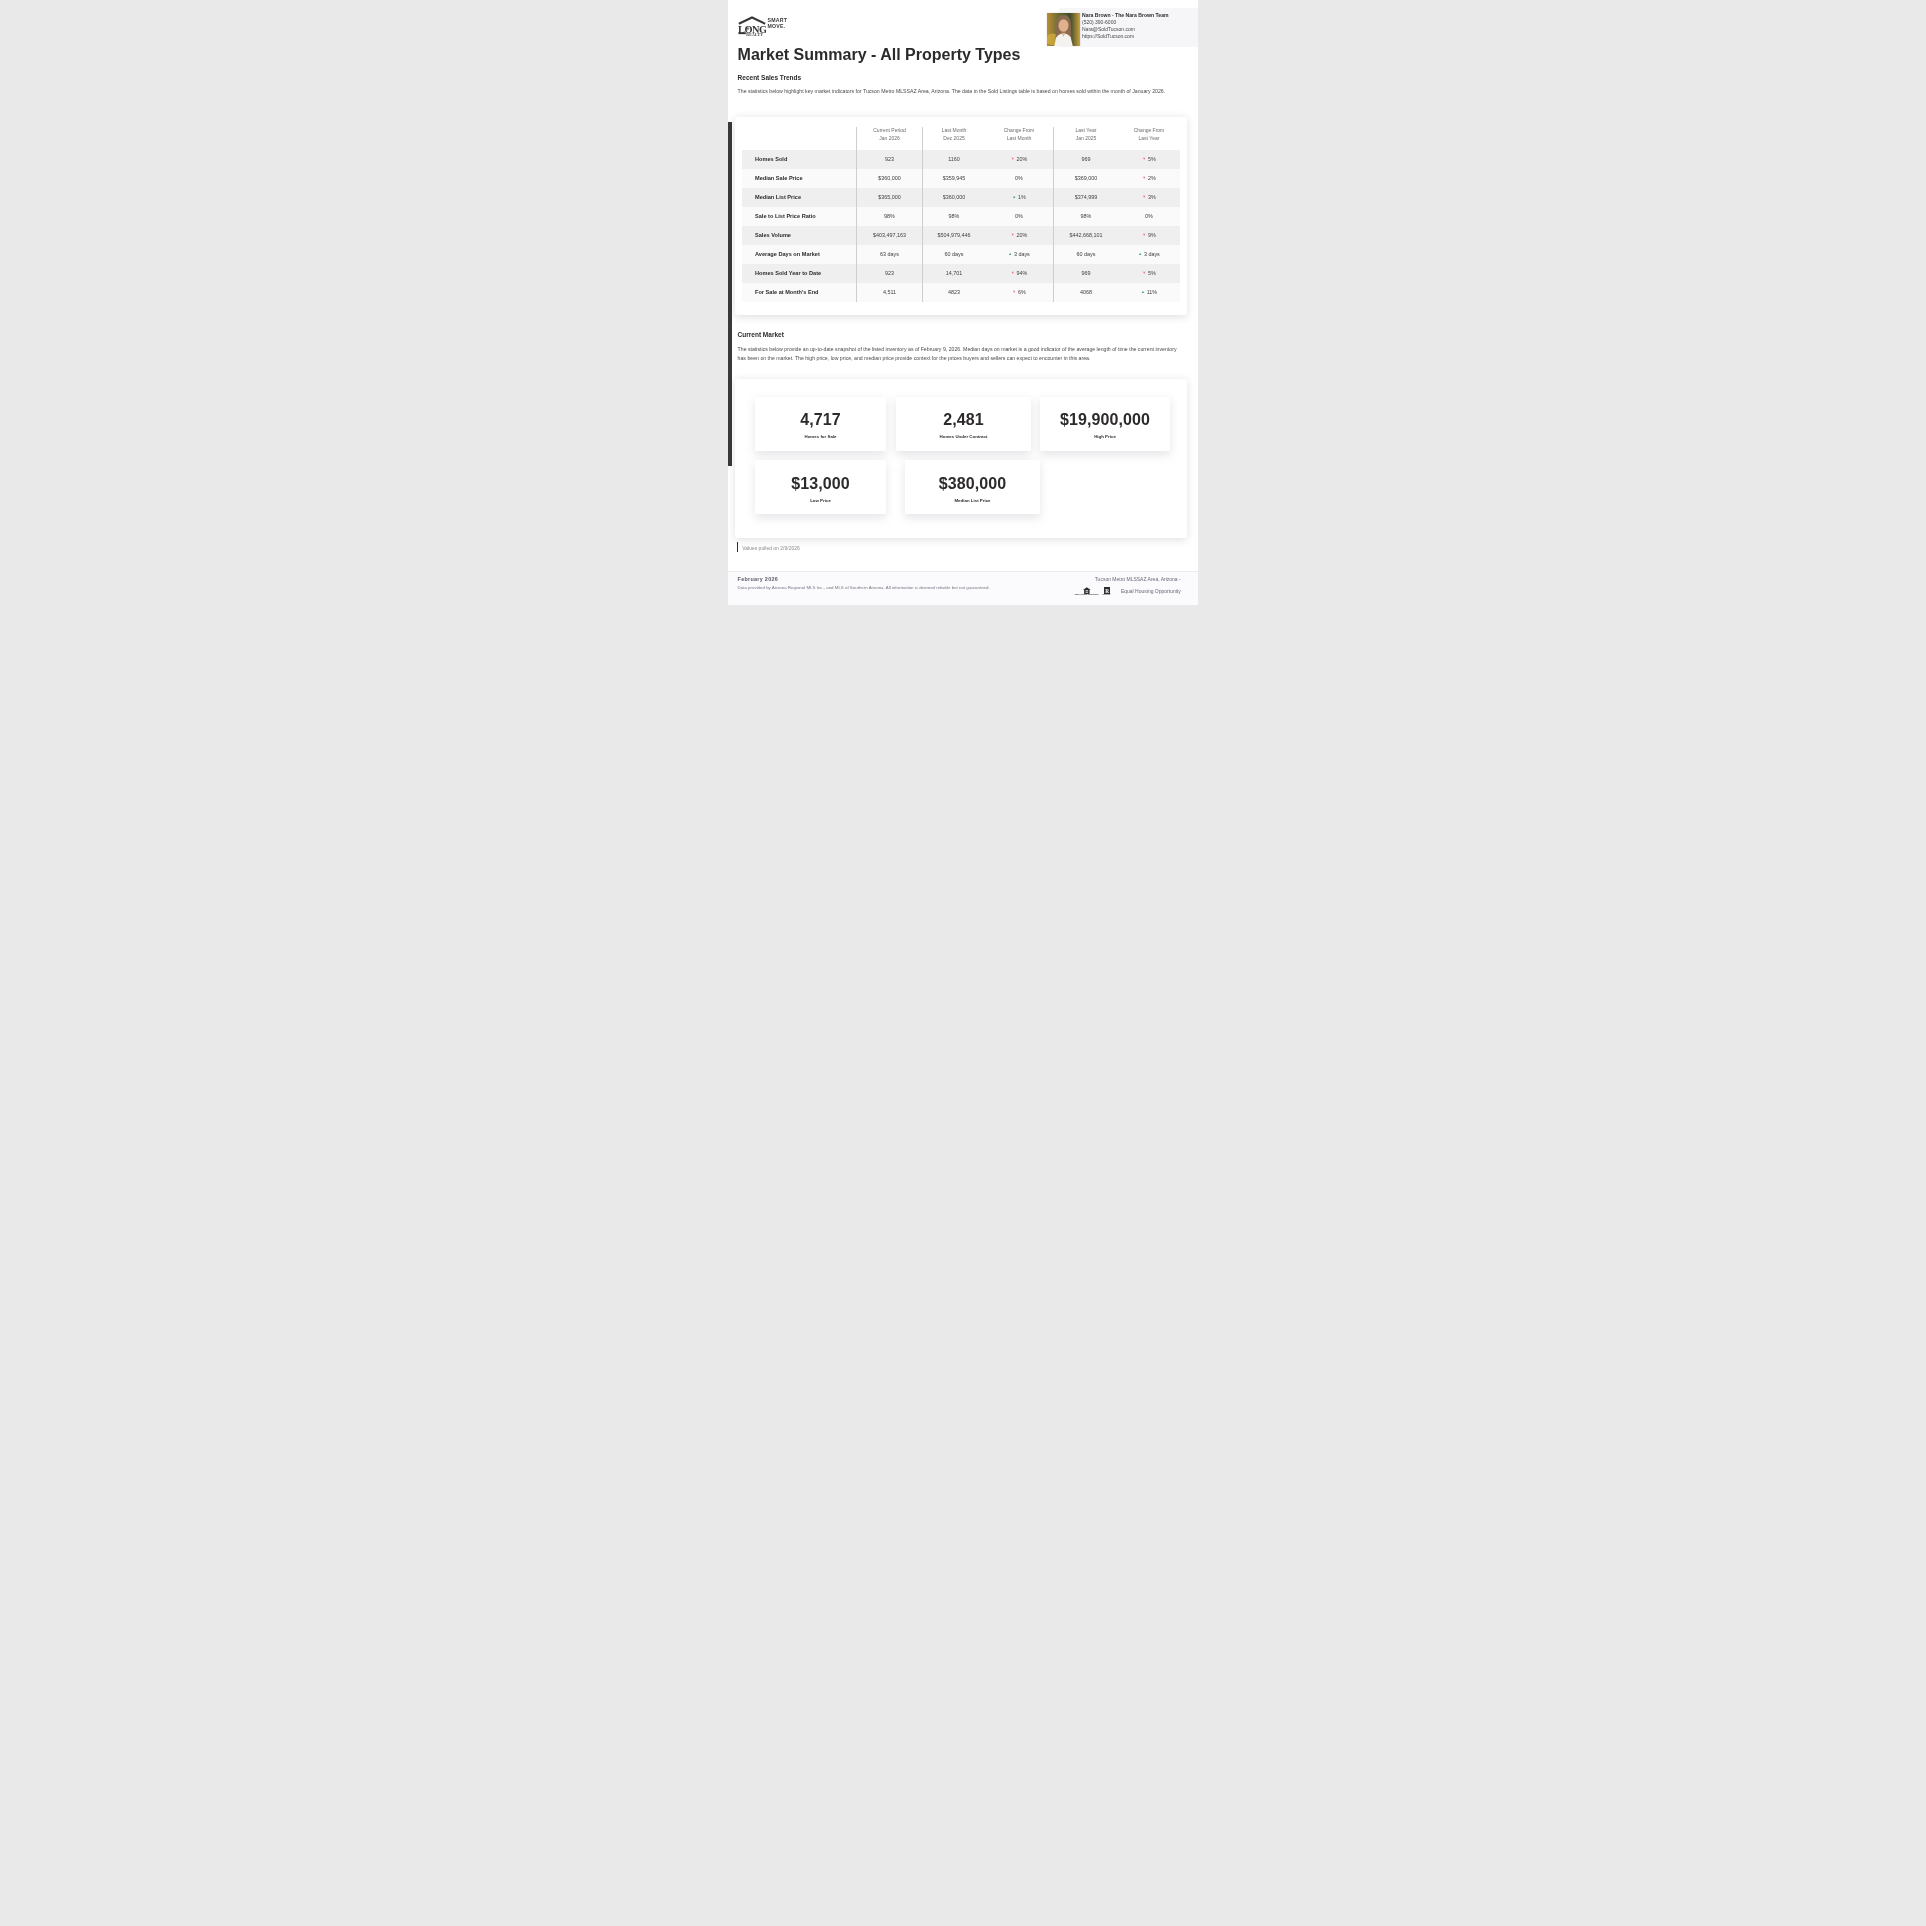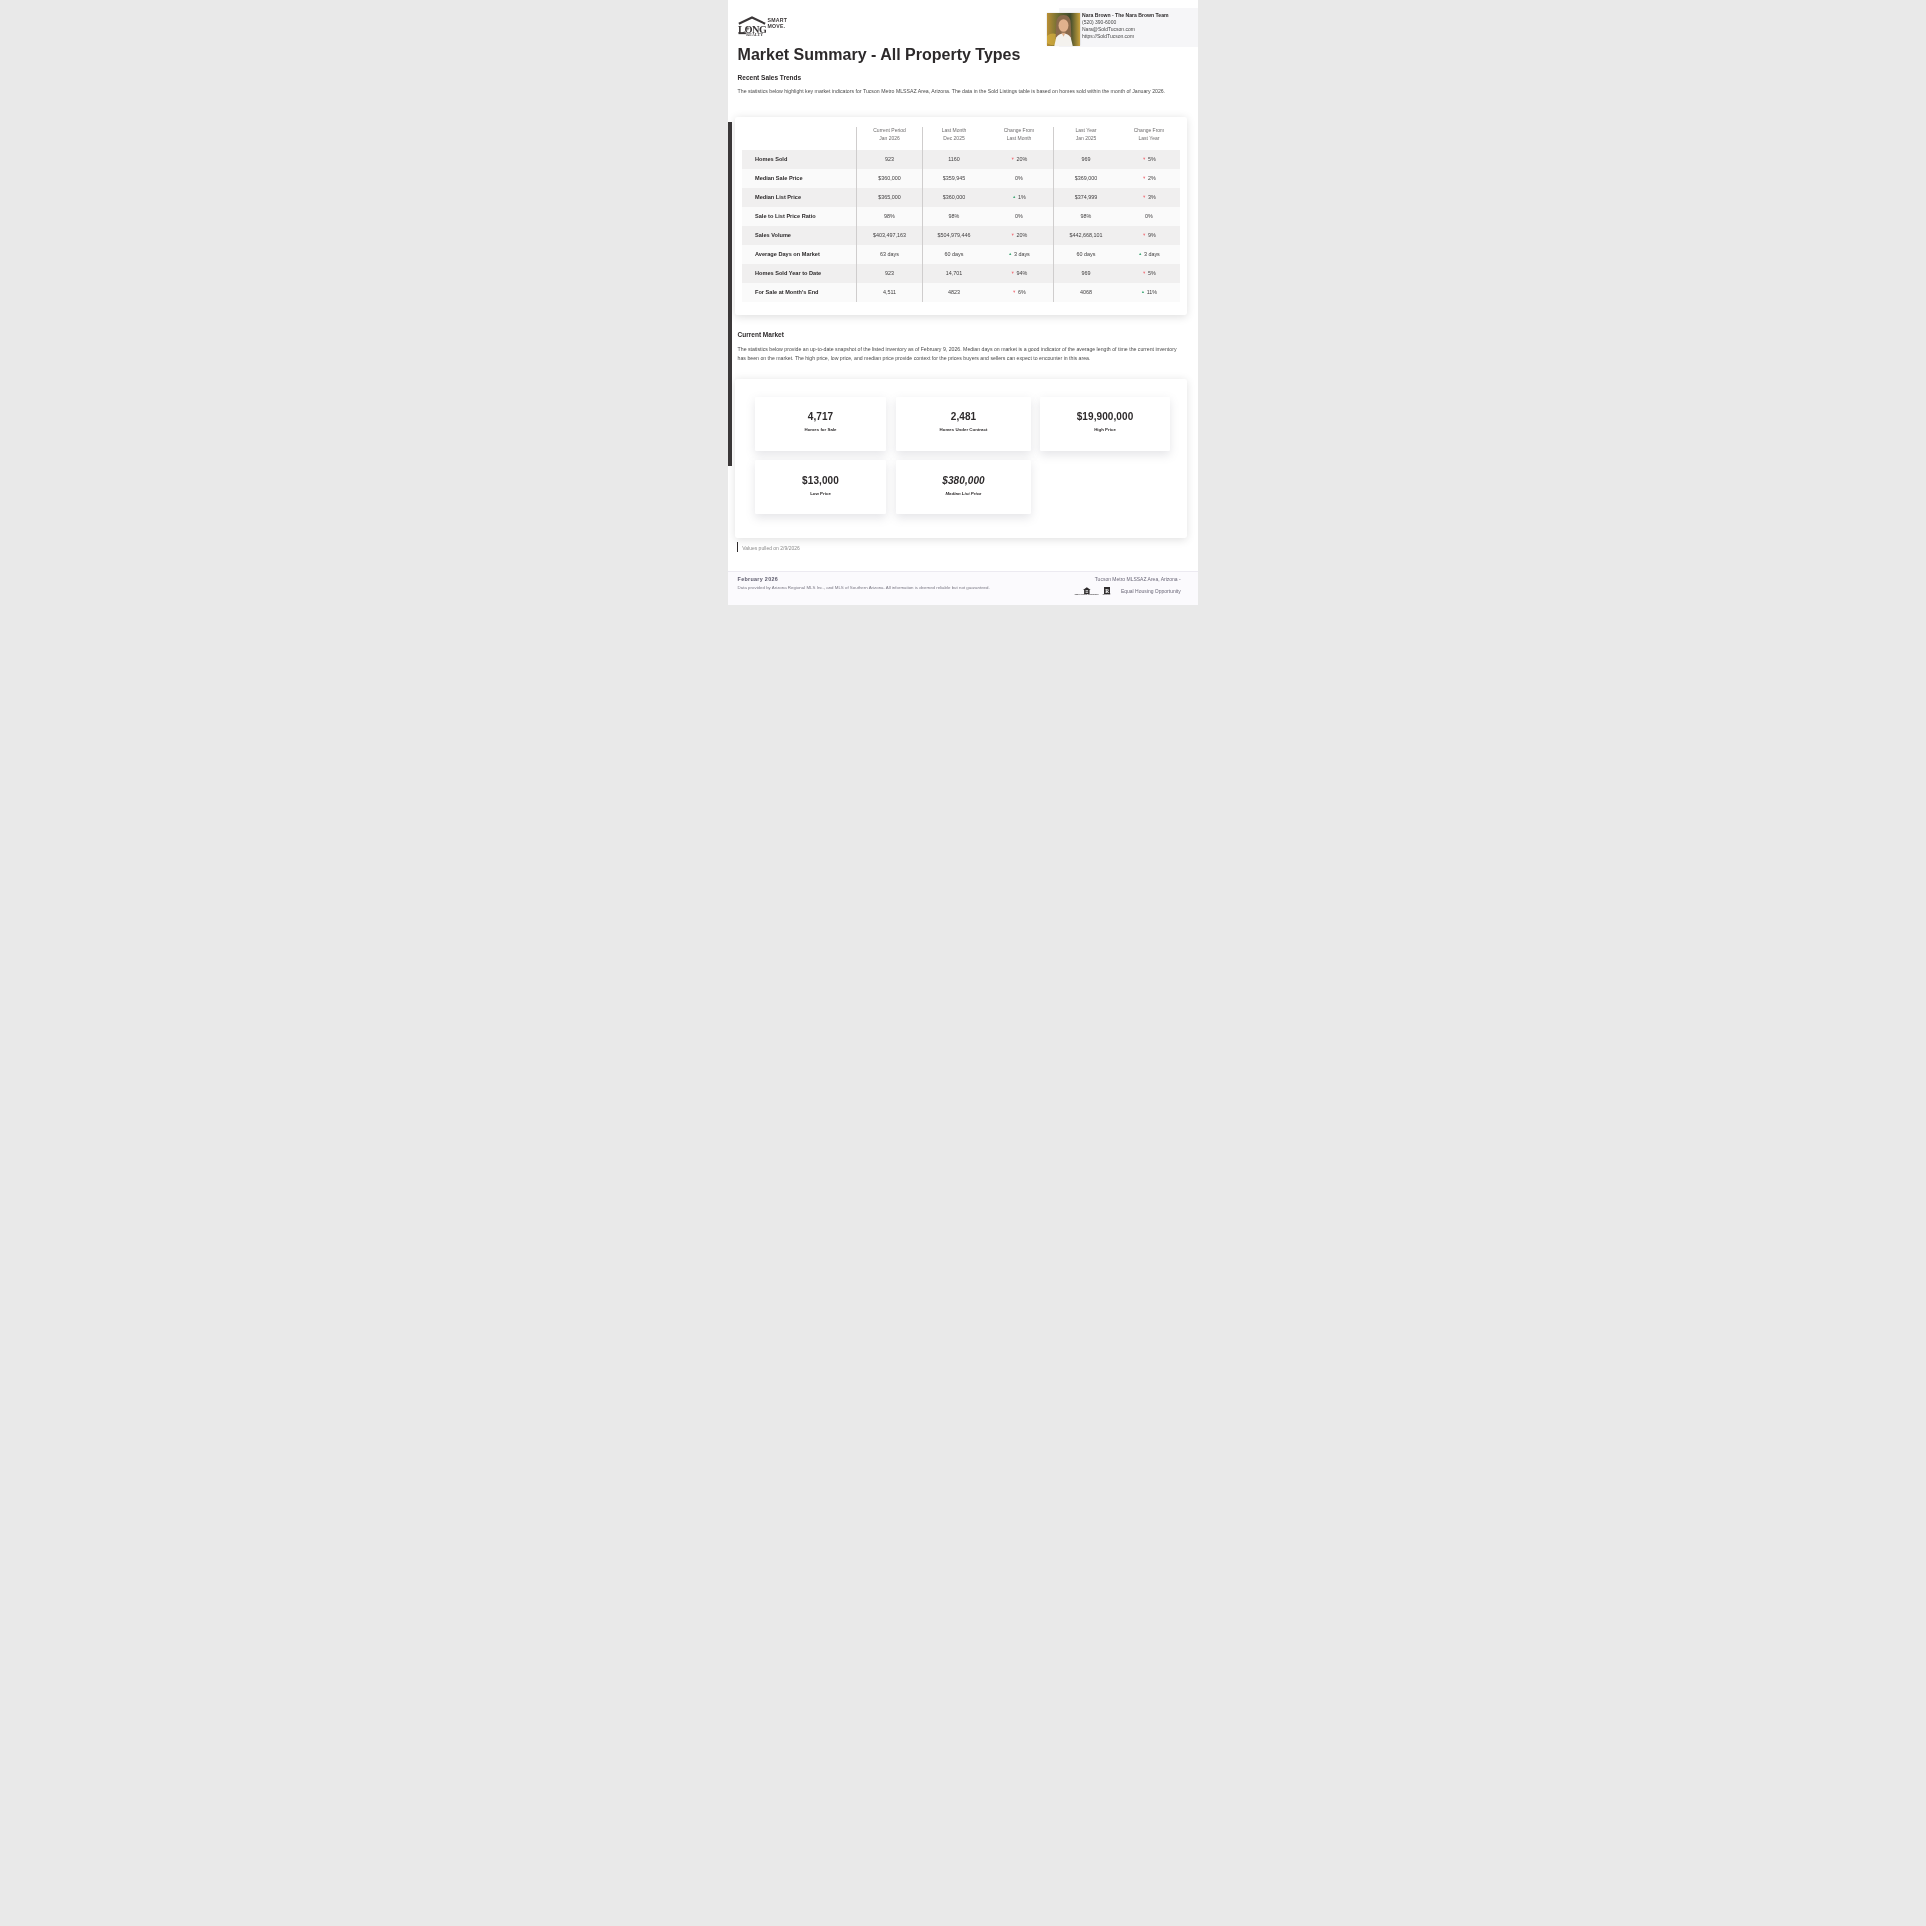--- a/index.html
+++ b/index.html
@@ -41,27 +41,27 @@
   .bl{border-left:0.4px solid #cfcdcd;}
   .arrow{font-size:3.9px;margin-right:1.9px;line-height:1;}
   .arrow.down{color:#f0777f;}
   .arrow.up{color:#3fa876;}
 
   
   .cm-card{position:absolute;left:7px;top:379px;width:452px;height:159px;background:#fff;
            border-radius:2.3px;box-shadow:0 1.5px 8.5px rgba(0,0,0,.12);}
   .stat{position:absolute;background:#fff;border-radius:1.2px;text-align:center;
         box-shadow:0 3.9px 10px rgba(110,110,130,.18);}
-  .stat .num{margin-top:14.6px;font-size:10px;font-weight:bold;color:#2d2a2b;letter-spacing:0.1px;}
+  .stat .num{margin-top:14.6px;font-size:16px;font-weight:bold;color:#2d2a2b;letter-spacing:0.1px;}
   .stat .lbl{margin-top:5px;font-size:4.4px;font-weight:bold;color:#2d2a2b;}
   .s1{left:20px;top:17.7px;width:131px;height:54px;}
   .s2{left:161px;top:17.7px;width:135px;height:54px;}
   .s3{left:305px;top:17.7px;width:130px;height:54px;}
   .s4{left:20px;top:81px;width:131px;height:54px;}
-  .s5{left:161px;top:81px;width:135px;height:54px;font-style:italic;}
+  .s5{left:170px;top:81px;width:135px;height:54px;}
 
   
   .note-bar{position:absolute;left:9.2px;top:542px;width:1.2px;height:10.4px;background:#2e2b2c;}
   .note-text{position:absolute;left:14.3px;top:545px;font-size:5px;color:#8b8b8b;}
 
   
   .footer{position:absolute;left:0;top:571px;width:470px;height:34px;background:#fbfafd;
           border-top:0.4px solid #eceaf1;}
   .f-month{position:absolute;left:9.6px;top:3.9px;font-size:5.4px;font-weight:bold;
            letter-spacing:0.3px;color:#5d5b6c;}

